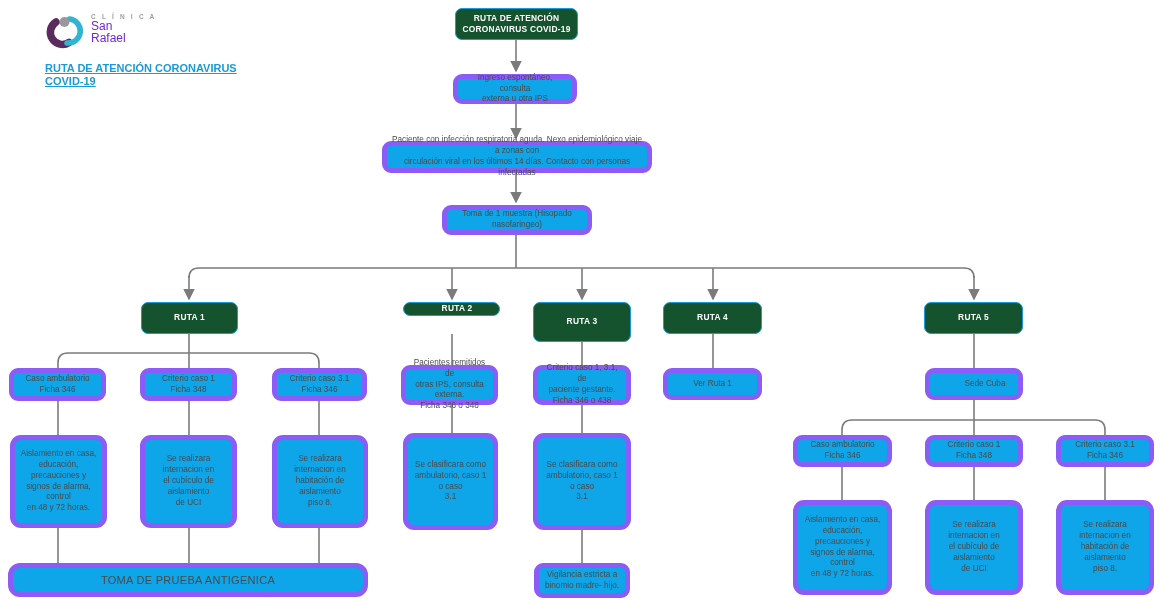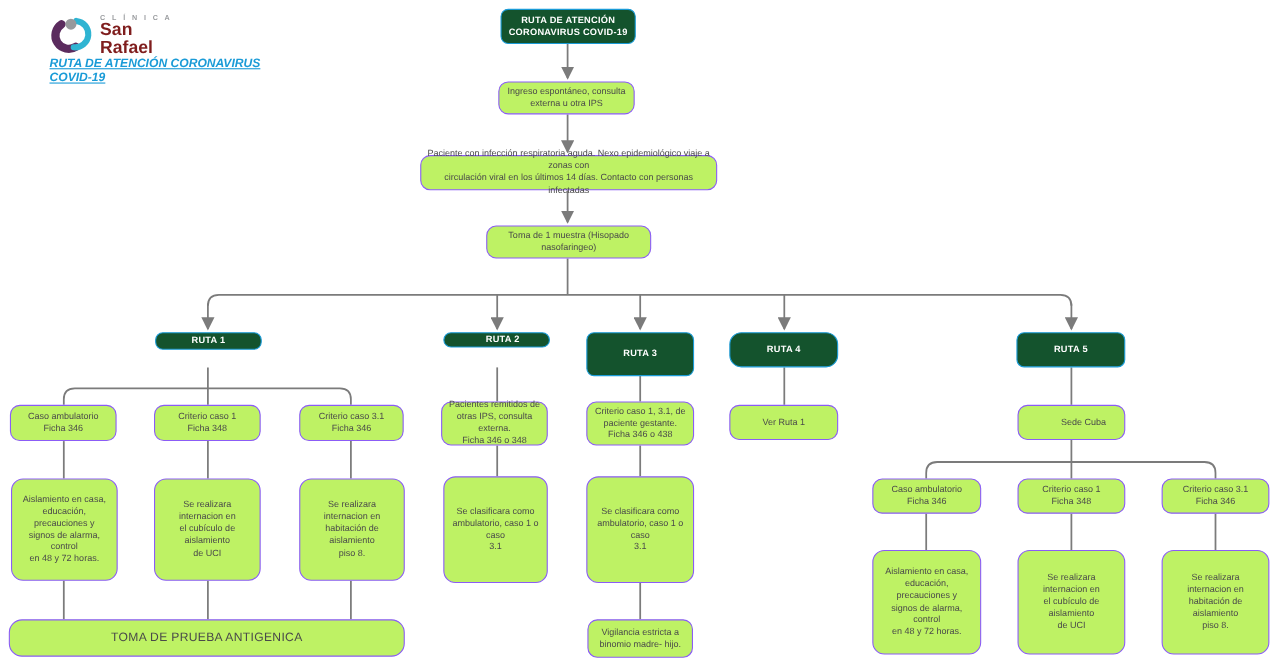--- a/index.html
+++ b/index.html
@@ -4,39 +4,39 @@
 <style>
   html,body { margin:0; padding:0; background:#ffffff; }
   #canvas {
     position:relative; width:1164px; height:604px; background:#ffffff;
     font-family:"Liberation Sans", sans-serif; overflow:hidden;
   }
   .node {
     position:absolute; box-sizing:border-box;
     display:flex; align-items:center; justify-content:center;
     text-align:center; white-space:pre-line;
-    background:#bef264; border:1px solid #8b5cf6; border-radius:9px;
+    background:#0ea5e9; border:5px solid #8b5cf6; border-radius:9px;
     color:#4A4A4A; font-size:8.2px; line-height:1.32; padding:2px 5px;
   }
   .node.big { border-radius:11px; }
   .node.wide { border-radius:12px; font-size:11px; letter-spacing:.3px; }
   .node.blue {
     background:#14532d; border:1px solid #1A9BD7; color:#ffffff;
     font-weight:bold; font-size:8.4px; letter-spacing:.25px; border-radius:7px;
   }
   #connectors { position:absolute; left:0; top:0; pointer-events:none; }
   #header { position:absolute; left:45px; top:10px; }
   #logo-row { display:flex; align-items:flex-start; }
   #logo-text { margin-left:6px; }
   .clinic-label { color:#9B9DA0; font-size:6.5px; letter-spacing:2.2px; font-weight:bold; margin-top:3px; }
-  .clinic-name { color:#7f1d1d; font-size:16px; font-weight:bold; line-height:1.0; }
+  .clinic-name { color:#6d28d9; font-size:12px; font-weight:normal; line-height:1.0; }
   #header-link {
-    display:block; margin-top:0; width:218px;
+    display:block; margin-top:12px; width:218px;
     color:#1A9BD7; font-size:11px; font-weight:bold; line-height:1.15;
-    text-decoration:underline; white-space:pre-line; cursor:pointer;font-style:italic;
+    text-decoration:underline; white-space:pre-line; cursor:pointer;
   }
 </style>
 </head>
 <body>
 
 <div id="canvas">
 
   <svg id="connectors" width="1164" height="604">
     <defs>
       <marker id="arw" viewBox="0 0 8 8" refX="7" refY="4" markerWidth="7.5" markerHeight="7.5" orient="auto-start-reverse">
@@ -103,24 +103,24 @@
   </div>
 
   <div class="node blue" style="left:455px; top:8px; width:123px; height:32px;">RUTA DE ATENCIÓN
 CORONAVIRUS COVID-19</div>
   <div class="node" style="left:453px; top:74px; width:124px; height:30px;">Ingreso espontáneo, consulta
 externa u otra IPS</div>
   <div class="node" style="left:382px; top:141px; width:270px; height:32px;">Paciente con infección respiratoria aguda. Nexo epidemiológico viaje a zonas con
 circulación viral en los últimos 14 días. Contacto con personas infectadas</div>
   <div class="node" style="left:442px; top:205px; width:150px; height:30px;">Toma de 1 muestra (Hisopado nasofaringeo)</div>
 
-  <div class="node blue" style="left:141px; top:302px; width:97px; height:16px;">RUTA 1</div>
+  <div class="node blue" style="left:141px; top:302px; width:97px; height:32px;">RUTA 1</div>
   <div class="node blue" style="left:403px; top:302px; width:97px; height:14px;padding-left:16px;">RUTA 2</div>
   <div class="node blue" style="left:533px; top:302px; width:98px; height:40px;">RUTA 3</div>
-  <div class="node blue" style="left:663px; top:302px; width:99px; height:32px;border-radius:11px;">RUTA 4</div>
+  <div class="node blue" style="left:663px; top:302px; width:99px; height:32px;">RUTA 4</div>
   <div class="node blue" style="left:924px; top:302px; width:99px; height:32px;">RUTA 5</div>
 
   <div class="node" style="left:9px; top:368px; width:97px; height:33px;">Caso ambulatorio
 Ficha 346</div>
   <div class="node" style="left:140px; top:368px; width:97px; height:33px;">Criterio caso 1
 Ficha 348</div>
   <div class="node" style="left:272px; top:368px; width:95px; height:33px;">Criterio caso 3.1
 Ficha 346</div>
   <div class="node big" style="left:10px; top:435px; width:97px; height:93px;">Aislamiento en casa,
 educación, precauciones y

